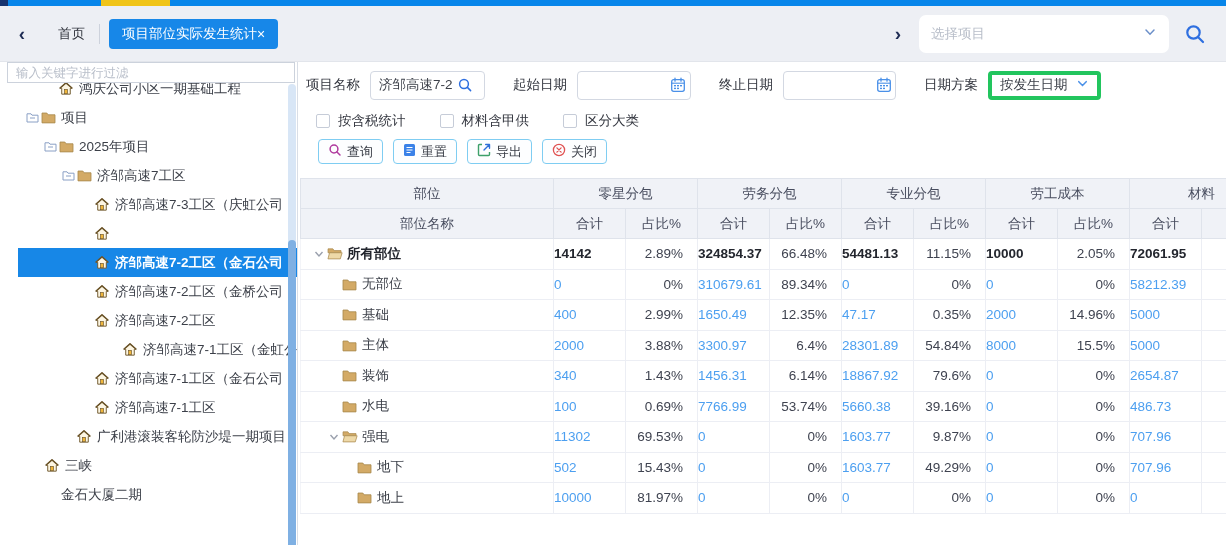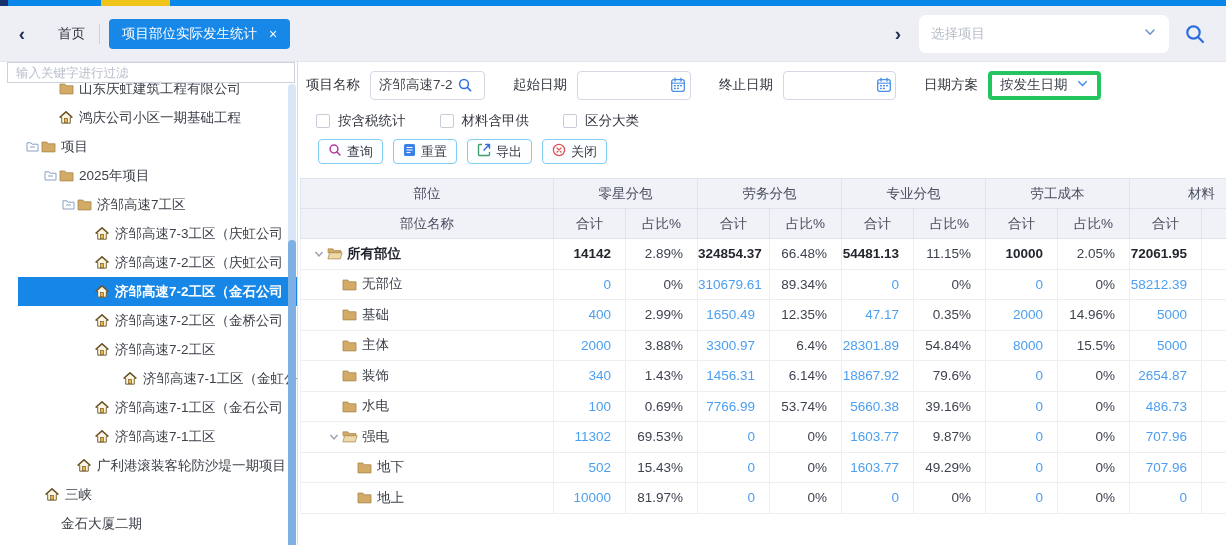--- a/index.html
+++ b/index.html
@@ -11,21 +11,21 @@
   .topstrip .seg-corner { width:8px; background:#16336e; }
   .topstrip .seg-b1 { width:93px; background:#0886ea; }
   .topstrip .seg-y  { width:69px; background:#f0c419; }
   .topstrip .seg-b2 { flex:1; background:#0886ea; }
 
   
   .tabbar { height:56px; background:#edeff4; border-bottom:1px solid #e2e5eb; display:flex; align-items:center; }
   .back-ch { width:44px; text-align:center; color:#1f2c54; font-size:19px; font-weight:bold; cursor:pointer; }
   .home-tab { padding:0 14px; color:#33363f; font-size:13.5px; cursor:pointer; }
   .tab-divider { width:1px; height:20px; background:#cdd2dc; }
-  .active-tab { margin-left:9px; height:30px; background:#1787e8; border-radius:4px; color:#fff; display:flex; align-items:center; gap:12px; padding:0 13px; font-size:13.5px; cursor:pointer; }
+  .active-tab { margin-left:9px; height:30px; background:#1787e8; border-radius:4px; color:#fff; display:flex; align-items:center; gap:0; padding:0 13px; font-size:13.5px; cursor:pointer; }
   .tab-close { font-size:14px; cursor:pointer; line-height:1; }
   .flex-spacer { flex:1; }
   .fwd-ch { color:#1f2c54; font-size:19px; font-weight:bold; cursor:pointer; margin-right:18px; }
   .project-select { width:250px; height:38px; background:#fff; border-radius:7px; display:flex; align-items:center; padding:0 12px; }
   .project-select input { border:none; outline:none; flex:1; font-size:13.5px; font-family:inherit; color:#3c4049; background:transparent; }
   .project-select input::placeholder { color:#b8bec9; }
   .top-search { margin:0 20px 0 15px; display:flex; align-items:center; cursor:pointer; }
 
   
   .content { display:flex; height:483px; }
@@ -67,21 +67,21 @@
   .table-wrap { margin-top:14px; width:926px; overflow:hidden; }
   table { border-collapse:collapse; table-layout:fixed; width:973px; }
   col.c-name { width:253px; } col.c-val { width:72px; }
   thead th { background:#f0f2f7; font-weight:normal; color:#474c5e; border:1px solid #dfe3eb; height:30px; font-size:13.5px; text-align:center; }
   tbody td { border-bottom:1px solid #eceef4; border-right:1px solid #eceef4; height:30.5px; font-size:13.5px; }
   tbody td:first-child { border-left:1px solid #f3f4f8; }
   .nc { display:flex; align-items:center; white-space:nowrap; overflow:hidden; }
   .slot2 { width:16px; flex:0 0 16px; display:flex; align-items:center; justify-content:center; }
   .nicon { width:18px; flex:0 0 18px; display:flex; align-items:center; }
   .nlbl { padding-left:2px; color:#3b3f48; }
-  td.num { text-align:right; padding-right:14px; }
+  td.num { text-align:left; padding-right:14px; }
   td.pct { text-align:right; padding-right:14px; color:#3f4350; }
   td.num.link { color:#4c9ff0; cursor:pointer; }
   td.num.strong { color:#23262e; font-weight:bold; }
 </style>
 </head>
 <body>
 
 <div class="topstrip">
   <div class="seg-corner"></div>
   <div class="seg-b1"></div>
@@ -116,29 +116,20 @@
 </div>
 
 <div class="content">
 
   <aside class="sidebar">
     <input class="filter" placeholder="输入关键字进行过滤" style="">
     <div class="tree">
         <div class="tree-row" style="padding-left:42px">
           <span class="slot"></span>
           <span class="ticon">
-            <svg width="15" height="13" viewBox="0 0 16 14">
-              <path d="M1 2.2h5.2l1.4 1.9H15v8.7H1z" fill="#d3aa66" stroke="#a8894e" stroke-width="0.9"></path>
-            </svg>
-          </span>
-          <span class="tlbl">山东庆虹建筑工程有限公司</span>
-        </div>
-        <div class="tree-row" style="padding-left:42px">
-          <span class="slot"></span>
-          <span class="ticon">
             <svg width="14" height="13" viewBox="0 0 15 14">
               <path d="M0.8 6.8L7.5 0.9l6.7 5.9h-2.1v6.3H2.9V6.8z" fill="#fdf6e3" stroke="#6b5429" stroke-width="1"></path>
               <path d="M0.8 6.8L7.5 0.9l6.7 5.9" fill="none" stroke="#6b5429" stroke-width="1.6"></path>
               <rect x="5.9" y="8" width="3.2" height="4.6" fill="#f0b63a" stroke="#6b5429" stroke-width="0.7"></rect>
             </svg>
           </span>
           <span class="tlbl">鸿庆公司小区一期基础工程</span>
         </div>
         <div class="tree-row" style="padding-left:24px">
           <span class="slot">
@@ -195,21 +186,20 @@
         </div>
         <div class="tree-row" style="padding-left:78px">
           <span class="slot"></span>
           <span class="ticon">
             <svg width="14" height="13" viewBox="0 0 15 14">
               <path d="M0.8 6.8L7.5 0.9l6.7 5.9h-2.1v6.3H2.9V6.8z" fill="#fdf6e3" stroke="#6b5429" stroke-width="1"></path>
               <path d="M0.8 6.8L7.5 0.9l6.7 5.9" fill="none" stroke="#6b5429" stroke-width="1.6"></path>
               <rect x="5.9" y="8" width="3.2" height="4.6" fill="#f0b63a" stroke="#6b5429" stroke-width="0.7"></rect>
             </svg>
           </span>
-          <span class="tlbl">济邹高速7-2工区（庆虹公司</span>
         </div>
         <div class="tree-row selected" style="padding-left:78px">
           <span class="slot"></span>
           <span class="ticon">
             <svg width="14" height="13" viewBox="0 0 15 14">
               <path d="M0.8 6.8L7.5 0.9l6.7 5.9h-2.1v6.3H2.9V6.8z" fill="#fdf6e3" stroke="#6b5429" stroke-width="1"></path>
               <path d="M0.8 6.8L7.5 0.9l6.7 5.9" fill="none" stroke="#6b5429" stroke-width="1.6"></path>
               <rect x="5.9" y="8" width="3.2" height="4.6" fill="#f0b63a" stroke="#6b5429" stroke-width="0.7"></rect>
             </svg>
           </span>

